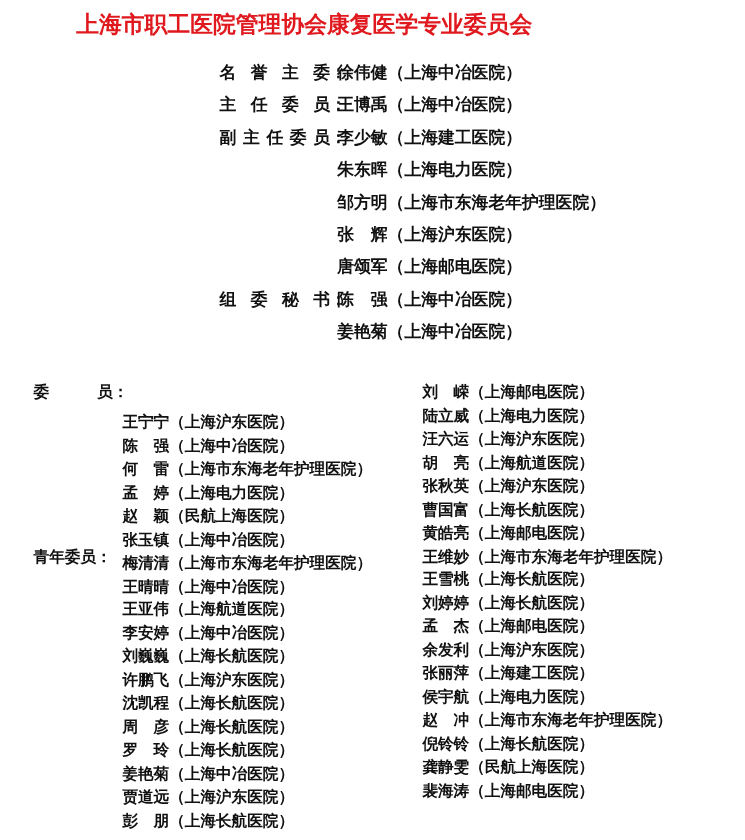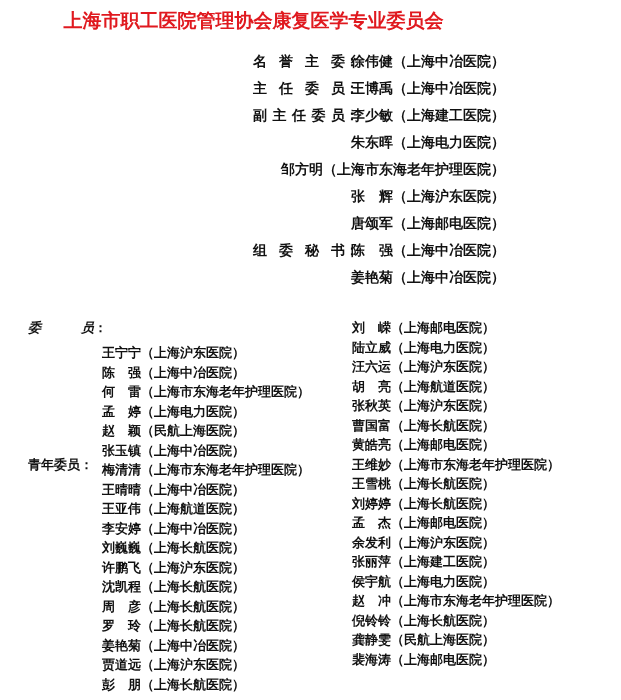--- a/index.html
+++ b/index.html
@@ -1,19 +1,19 @@
 <!DOCTYPE html>
 <html><head>
 <meta charset="utf-8">
 <style>
   html, body { margin:0; padding:0; background:#ffffff; }
   body { width:621px; height:700px; position:relative; overflow:hidden; font-family:"DejaVu Serif","Liberation Serif",serif; color:#111; }
   .title { position:absolute; top:8px; left:0; width:507px; text-align:center; font-size:19px; font-weight:bold; color:#e0191f; letter-spacing:0px; }
   .leaders { position:absolute; top:48px; left:183px; font-family:"DejaVu Sans","Liberation Sans",sans-serif; font-size:14px; font-weight:bold; }
-  .lrow { height:27px; line-height:27px; white-space:nowrap; display:flex;justify-content:flex-end; }
+  .lrow { height:27px; line-height:27px; white-space:nowrap; display:flex; }
   .lrole { width:92px; display:inline-block; text-align:justify; text-align-last:justify; }
   .lcolon { width:6px; display:inline-block; }
   .lname { display:inline-block;font-family:Liberation Serif, serif; }
   .members { position:absolute; top:318px; left:28px; font-size:13px; font-weight:bold; }
   .mrow { height:19.5px; line-height:19.5px; white-space:nowrap; display:flex; }
   .mrole { width:74px; display:inline-block; }
   .mcol { width:250px; display:inline-block;margin-top:25px; }
   .mcol2 { display:inline-block; }
 </style>
 </head>
@@ -65,21 +65,21 @@
   <div class="lrow">
     <span class="lrole"></span>
       <span class="lcolon"></span>
       <span class="lname">姜艳菊（上海中冶医院）</span>
   </div>
 </div>
 
 <div class="members">
 
   <div class="mrow">
-    <span class="mrole"><span style="display:inline-block;width:66px;text-align:justify;text-align-last:justify;font-style:italic;">委　员</span><span>：</span></span>
+    <span class="mrole"><span style="display:inline-block;width:66px;text-align:justify;text-align-last:justify;">委　员</span><span>：</span></span>
     <span class="mcol">王宁宁（上海沪东医院）</span>
     <span class="mcol2">刘　嵘（上海邮电医院）</span>
   </div>
   <div class="mrow">
       <span class="mrole"></span>
       <span class="mcol">陈　强（上海中冶医院）</span>
       <span class="mcol2">陆立威（上海电力医院）</span>
     </div>
   <div class="mrow">
       <span class="mrole"></span>

